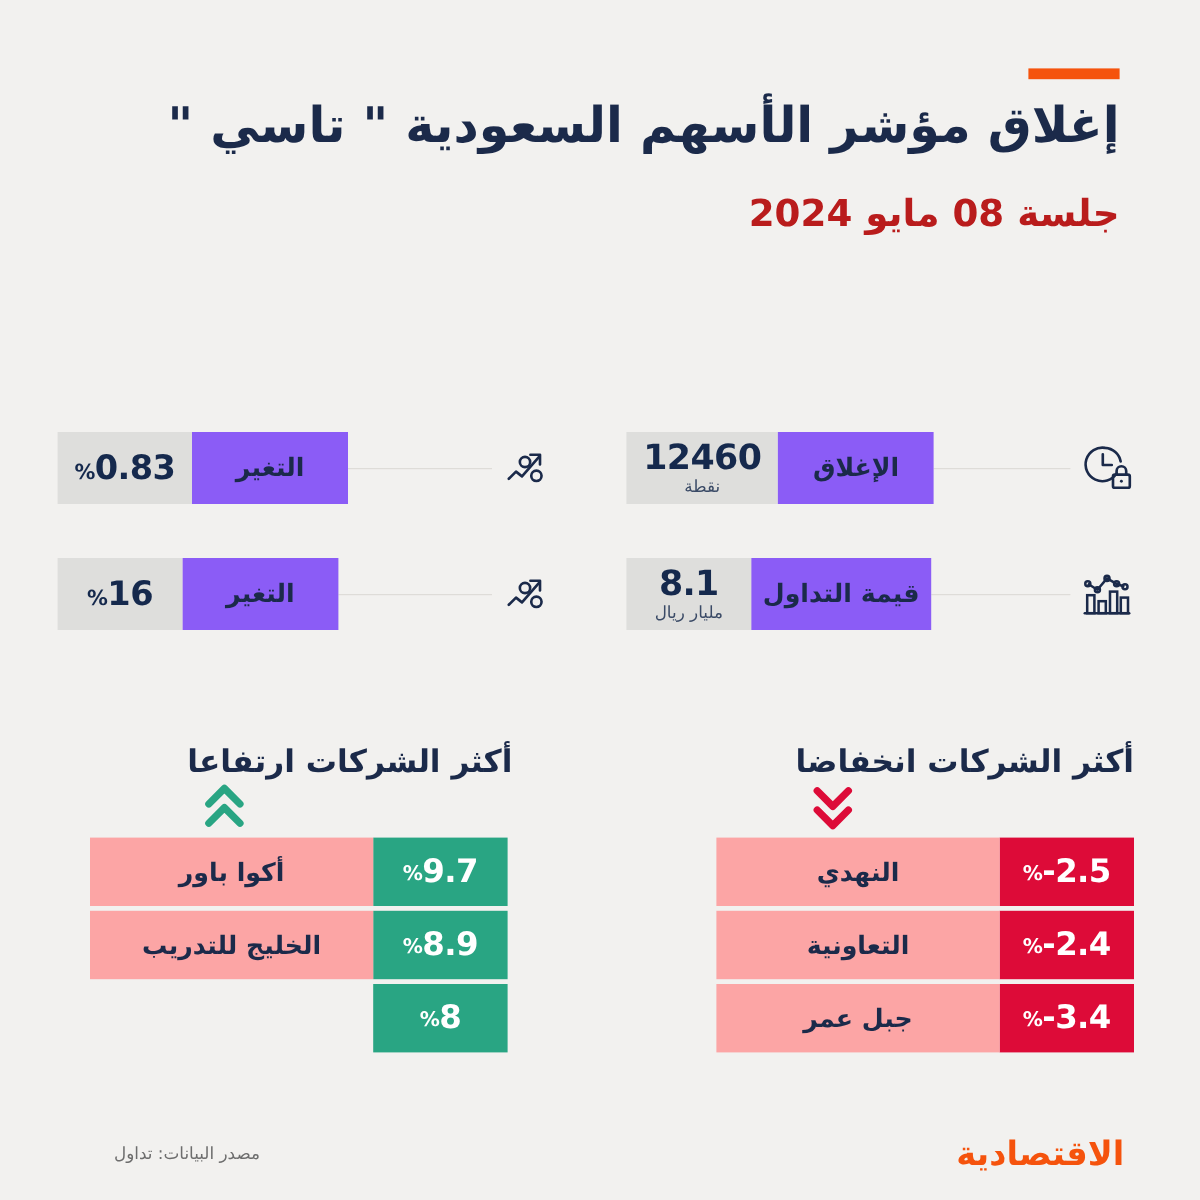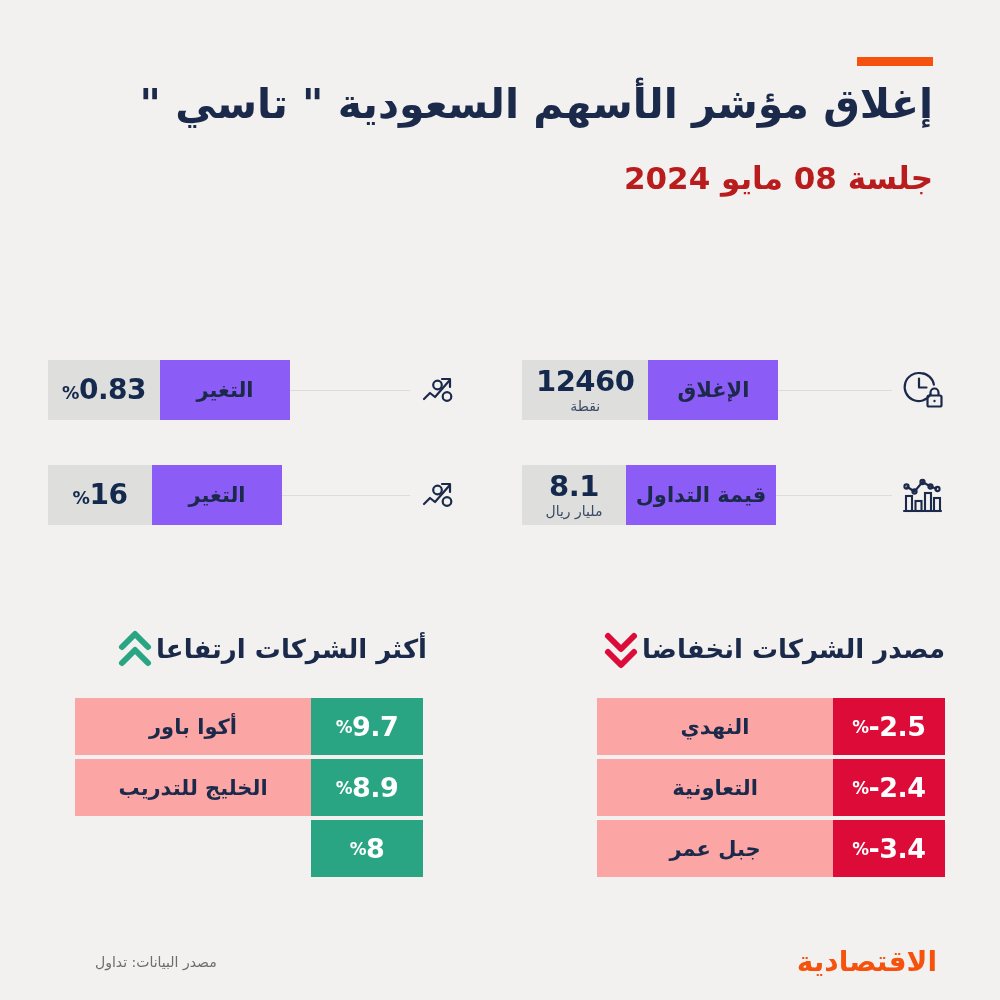--- a/index.html
+++ b/index.html
@@ -66,21 +66,21 @@
   }
   .stat-value .unit {
     font-size:14px; color:#3a4a66; margin-top:3px; line-height:1;
   }
   .stat-value.pct .num { font-size:28px; }
   .label-w-130 { width:130px; }
   .label-w-150 { width:150px; }
 
   
   .sec-head { position:absolute; top:620px; height:58px;
-              display:flex; flex-direction:row; align-items:center; }
+              display:flex; flex-direction:column; align-items:flex-end; }
   #sec-gainers { right:573px; }
   #sec-losers  { right:55px; }
   .sec-title { font-size:26px; font-weight:bold; color:#1b2a4a;
                white-space:nowrap; }
   .sec-chev { width:42px; height:46px; margin-right:0; margin-left:10px;
               display:flex; align-items:center; justify-content:center; }
 
   
   .list { position:absolute; top:698px; width:348px; }
   #gainers-list { right:577px; }
@@ -201,21 +201,21 @@
   <div class="sec-title">أكثر الشركات ارتفاعا</div>
   <div class="sec-chev">
     <svg width="38" height="44" viewBox="0 0 38 44" fill="none" stroke="#29a583" stroke-width="6" stroke-linecap="round" stroke-linejoin="round">
       <path d="M6 20L19 7l13 13"></path>
       <path d="M6 36L19 23l13 13"></path>
     </svg>
   </div>
 </div>
 
 <div class="sec-head" id="sec-losers">
-  <div class="sec-title">مصدر الشركات انخفاضا</div>
+  <div class="sec-title">أكثر الشركات انخفاضا</div>
   <div class="sec-chev">
     <svg width="38" height="44" viewBox="0 0 38 44" fill="none" stroke="#dd0b38" stroke-width="6" stroke-linecap="round" stroke-linejoin="round">
       <path d="M6 9L19 22L32 9"></path>
       <path d="M6 25L19 38L32 25"></path>
     </svg>
   </div>
 </div>
 
 <div class="list" id="gainers-list">
   <div class="lrow">

